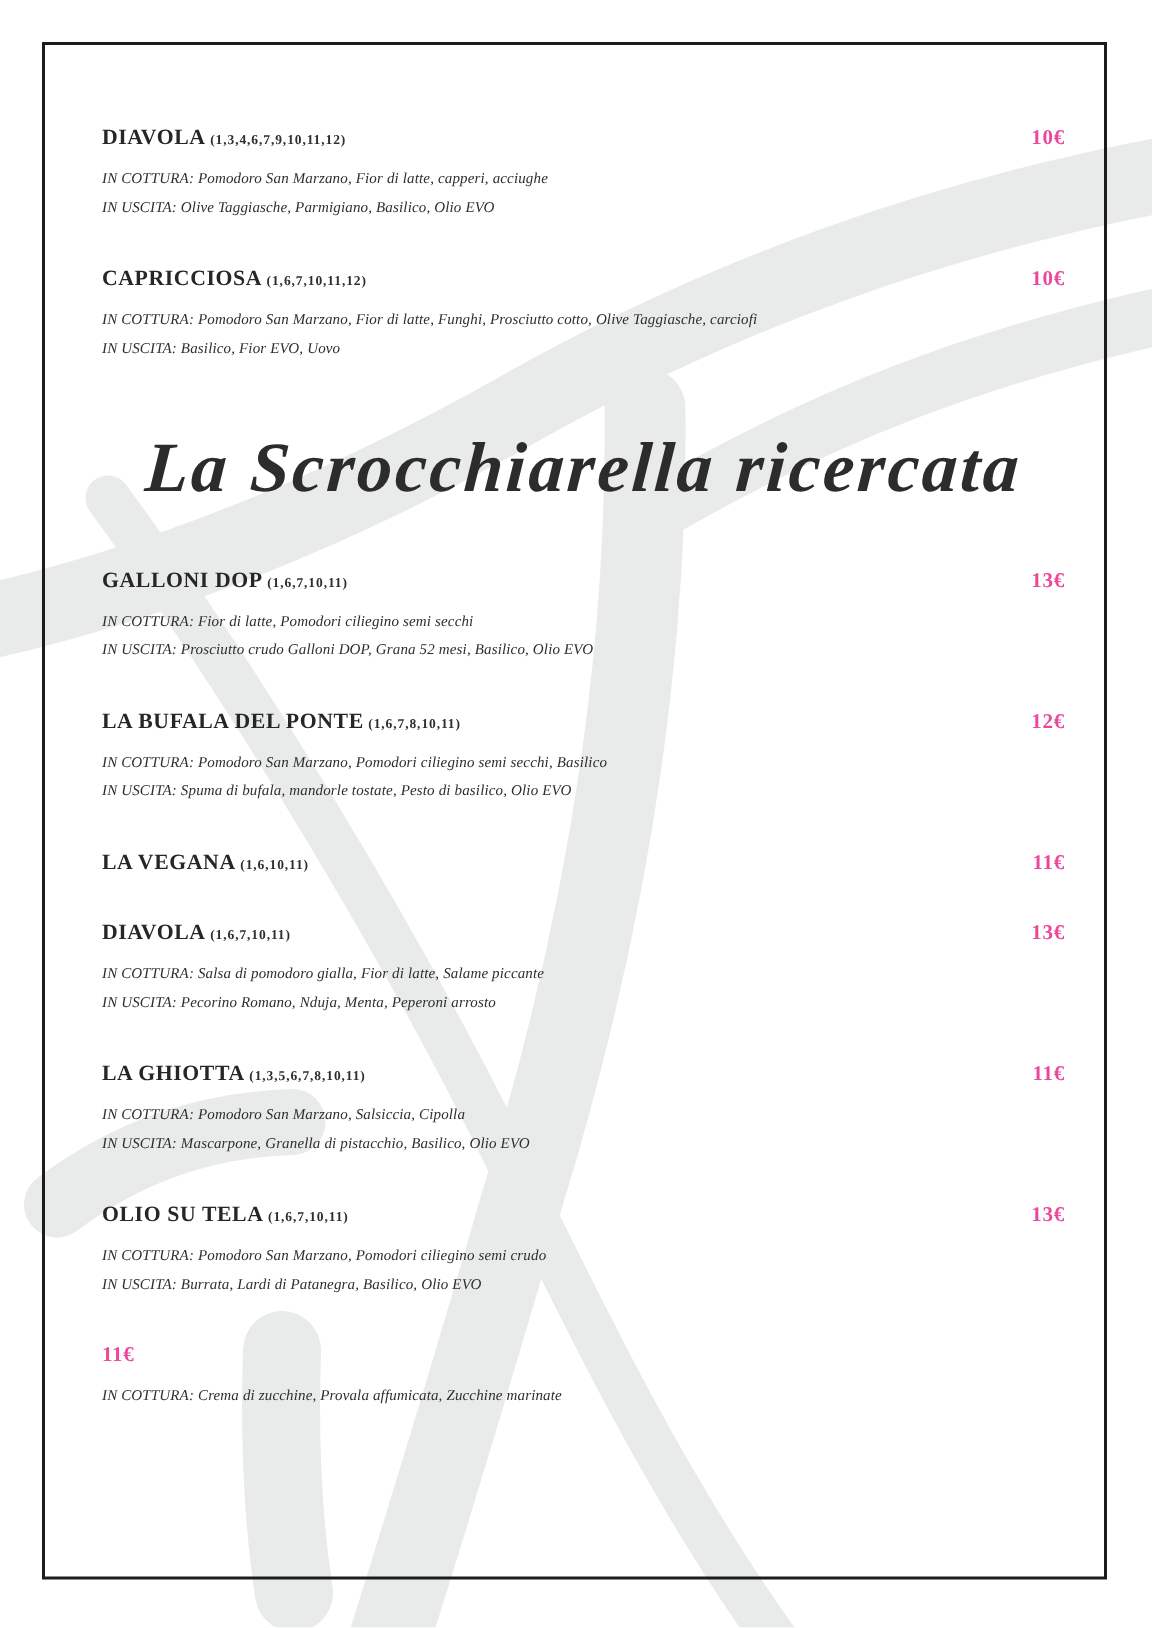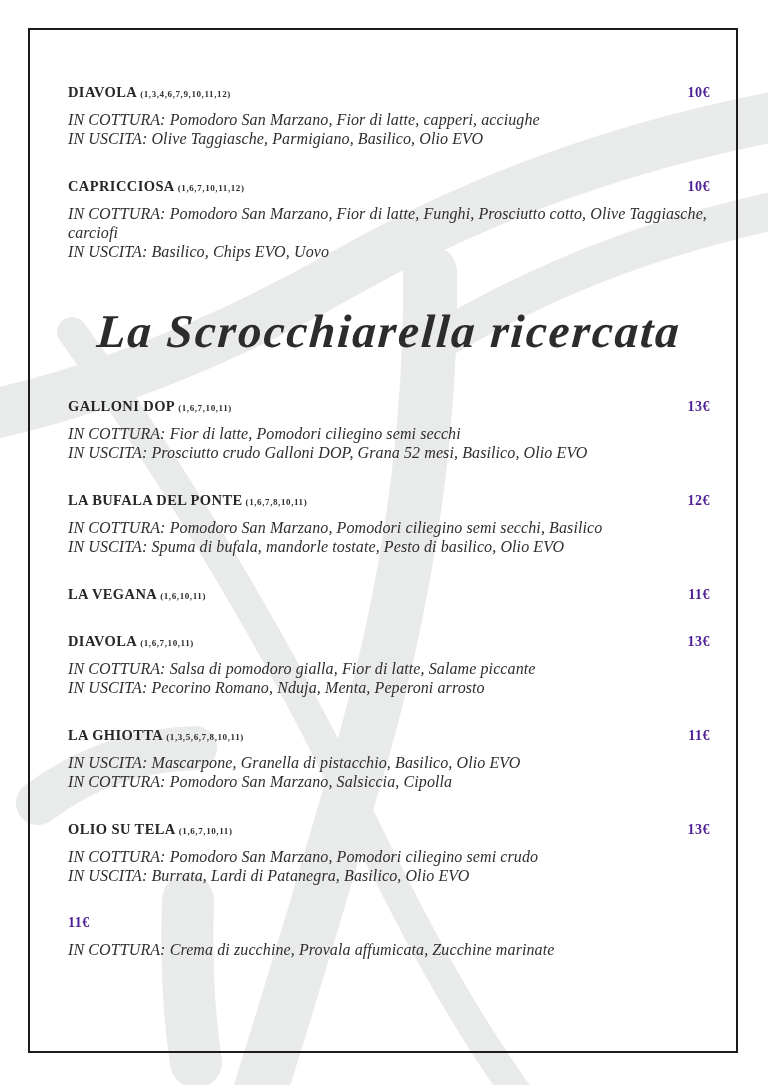--- a/index.html
+++ b/index.html
@@ -50,26 +50,26 @@
     font-size: 9px;
     font-weight: 700;
     letter-spacing: 0.6px;
     margin-left: 3px;
     color: #2e2e2e;
   }
   .item-price {
     font-size: 14px;
     font-weight: 700;
     letter-spacing: 0.5px;
-    color: #4c1d95;
+    color: #ec4899;
     white-space: nowrap;
   }
   .item-desc {
     font-style: italic;
-    font-size: 16px;
+    font-size: 10px;
     line-height: 19px;
     color: #2e2e2e;
     letter-spacing: 0.1px;
   }
   .section-title {
     margin-top: 30px;
     margin-bottom: 27px;
     height: 80px;
     line-height: 80px;
     text-align: center;
@@ -113,21 +113,21 @@
       </div>
     </div>
 
     <div class="item">
       <div class="item-head">
         <span class="item-name"><span>CAPRICCIOSA</span><span class="allergens">(1,6,7,10,11,12)</span></span>
         <span class="item-price">10€</span>
       </div>
       <div class="item-desc">
         <div>IN COTTURA: Pomodoro San Marzano, Fior di latte, Funghi, Prosciutto cotto, Olive Taggiasche, carciofi</div>
-        <div>IN USCITA: Basilico, Chips EVO, Uovo</div>
+        <div>IN USCITA: Basilico, Fior EVO, Uovo</div>
       </div>
     </div>
 
     <div class="section-title">La Scrocchiarella ricercata</div>
 
     <div class="item">
       <div class="item-head">
         <span class="item-name"><span>GALLONI DOP</span><span class="allergens">(1,6,7,10,11)</span></span>
         <span class="item-price">13€</span>
       </div>
@@ -165,22 +165,22 @@
         <div>IN USCITA: Pecorino Romano, Nduja, Menta, Peperoni arrosto</div>
       </div>
     </div>
 
     <div class="item">
       <div class="item-head">
         <span class="item-name"><span>LA GHIOTTA</span><span class="allergens">(1,3,5,6,7,8,10,11)</span></span>
         <span class="item-price">11€</span>
       </div>
       <div class="item-desc">
+        <div>IN COTTURA: Pomodoro San Marzano, Salsiccia, Cipolla</div>
         <div>IN USCITA: Mascarpone, Granella di pistacchio, Basilico, Olio EVO</div>
-        <div>IN COTTURA: Pomodoro San Marzano, Salsiccia, Cipolla</div>
       </div>
     </div>
 
     <div class="item">
       <div class="item-head">
         <span class="item-name"><span>OLIO SU TELA</span><span class="allergens">(1,6,7,10,11)</span></span>
         <span class="item-price">13€</span>
       </div>
       <div class="item-desc">
         <div>IN COTTURA: Pomodoro San Marzano, Pomodori ciliegino semi crudo</div>

